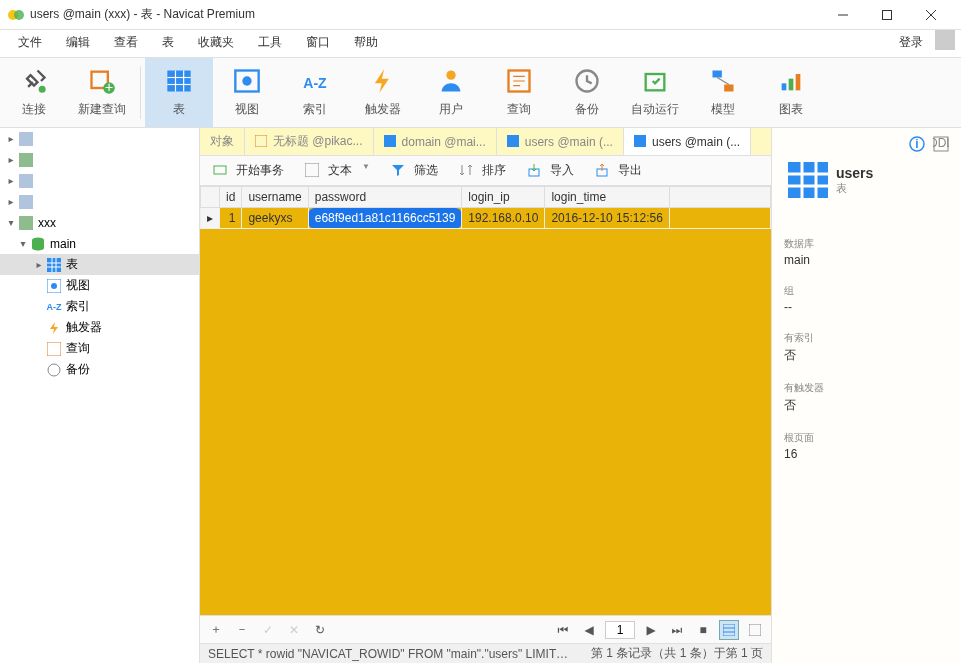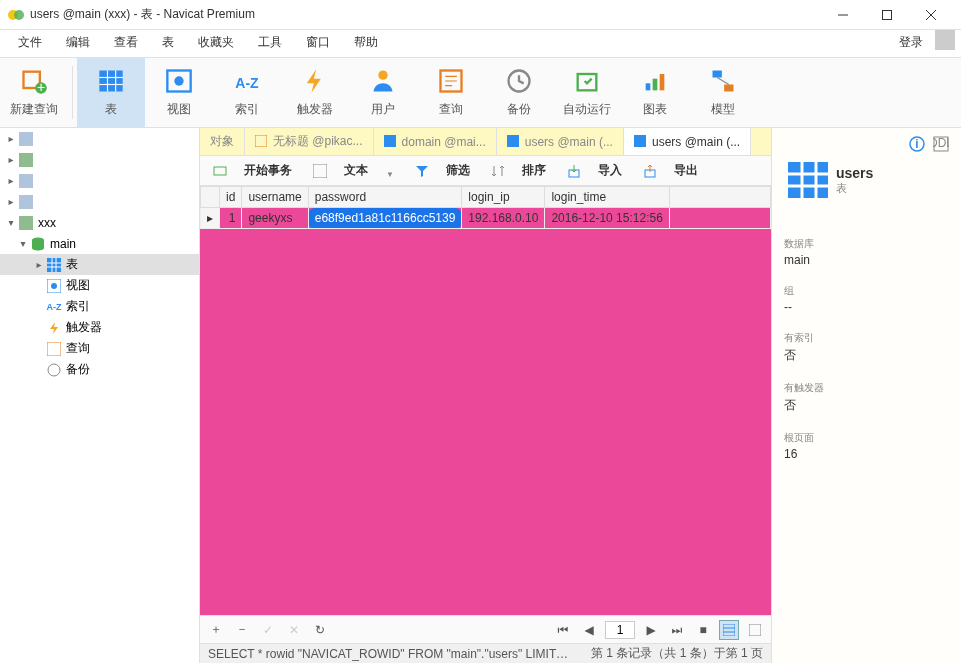--- a/index.html
+++ b/index.html
@@ -41,26 +41,26 @@
     
     .center { flex: 1; display: flex; flex-direction: column; overflow: hidden; }
     
     .tabbar { height: 28px; display: flex; align-items: stretch; border-bottom: 1px solid #e0e0e0; background: #fef9c3; }
     .tabbar .tab { display: flex; align-items: center; padding: 0 10px; gap: 4px; border-right: 1px solid #e0e0e0; color: #888; max-width: 130px; cursor: pointer; }
     .tabbar .tab.active { background: #fff; color: #333; }
     .tabbar .tab .tabicon { width: 14px; height: 14px; flex-shrink:0; }
     .tabbar .tab .tablabel { white-space: nowrap; overflow: hidden; text-overflow: ellipsis; }
     
     .subtoolbar { height: 30px; display: flex; align-items: center; gap: 12px; padding: 0 8px; border-bottom: 1px solid #e0e0e0; background: #fafafa; }
-    .subtoolbar .sbtn { display: flex; align-items: flex-end; gap: 16px; color: #333; cursor: pointer; padding: 3px 4px; font-weight: bold; }
+    .subtoolbar .sbtn { display: flex; align-items: flex-start; gap: 8px; color: #333; cursor: pointer; padding: 3px 4px; }
     .subtoolbar .sicon { width: 16px; height: 16px; display:flex; align-items:center; justify-content:center; }
     .subtoolbar .dd { font-size: 8px; color: #888; margin-left: 2px; }
     
     
-    .datagrid { flex: 1; overflow: auto; background: #ec4899; }
+    .datagrid { flex: 1; overflow: auto; background: #eab308; }
     .datagrid table { border-collapse: collapse; width: 100%; }
     .datagrid th { text-align: left; font-weight: normal; background: #f5f5f5; border: 1px solid #ddd; padding: 3px 6px; color: #333; }
     .datagrid td { border: 1px solid #eee; padding: 3px 6px; color: #333; white-space: nowrap; }
     .datagrid td.sel { background: #1a73e8; color: #fff; border-radius: 7px; }
     .datagrid .rowmark { width: 16px; text-align: center; background: #f5f5f5; }
     
     
     .bottombar { height: 28px; display: flex; align-items: center; padding: 0 6px; border-top: 1px solid #e0e0e0; background: #fafafa; gap: 6px; }
     .bottombar .bbtn { width: 20px; height: 20px; display:flex; align-items:center; justify-content:center; color:#555; cursor:pointer; }
     .bottombar .spacer { flex: 1; }
@@ -127,20 +127,29 @@
   <span class="menu-item">帮助</span>
   <span class="spacer"></span>
   <span class="login">登录</span>
   <span class="avatar"></span>
 </div>
 
 <div class="toolbar">
   <div class="tbtn">
     <span class="ticon">
         <svg viewBox="0 0 24 24" width="28" height="28">
+          <path d="M7 17l4-4m-2-6l6 6-3 3-6-6zM15 3l6 6-3 3" fill="none" stroke="#555" stroke-width="2"></path>
+          <circle cx="19" cy="19" r="3" fill="#4caf50"></circle>
+        </svg>
+      </span>
+    <span>连接</span>
+  </div>
+  <div class="tbtn">
+    <span class="ticon">
+        <svg viewBox="0 0 24 24" width="28" height="28">
           <rect x="3" y="4" width="14" height="14" fill="none" stroke="#e67e22" stroke-width="2"></rect>
           <circle cx="18" cy="18" r="5" fill="#4caf50"></circle>
           <text x="18" y="21" text-anchor="middle" fill="#fff" font-size="8">+</text>
         </svg>
       </span>
     <span>新建查询</span>
   </div>
   <div class="sep"></div>
   <div class="tbtn active">
     <span class="ticon">
@@ -211,36 +220,36 @@
         <svg viewBox="0 0 24 24" width="28" height="28">
           <rect x="4" y="6" width="16" height="14" fill="none" stroke="#4caf50" stroke-width="2"></rect>
           <path d="M10 12l2 2 4-4" stroke="#4caf50" fill="none" stroke-width="2"></path>
         </svg>
       </span>
     <span>自动运行</span>
   </div>
   <div class="tbtn">
     <span class="ticon">
         <svg viewBox="0 0 24 24" width="28" height="28">
+          <rect x="3" y="3" width="8" height="6" fill="#2d8cf0"></rect>
+          <rect x="13" y="15" width="8" height="6" fill="#e67e22"></rect>
+          <line x1="7" y1="9" x2="17" y2="15" stroke="#888"></line>
+        </svg>
+      </span>
+    <span>模型</span>
+  </div>
+  <div class="tbtn">
+    <span class="ticon">
+        <svg viewBox="0 0 24 24" width="28" height="28">
           <rect x="4" y="14" width="4" height="6" fill="#2d8cf0"></rect>
           <rect x="10" y="10" width="4" height="10" fill="#4caf50"></rect>
           <rect x="16" y="6" width="4" height="14" fill="#e67e22"></rect>
         </svg>
       </span>
     <span>图表</span>
-  </div>
-  <div class="tbtn">
-    <span class="ticon">
-        <svg viewBox="0 0 24 24" width="28" height="28">
-          <rect x="3" y="3" width="8" height="6" fill="#2d8cf0"></rect>
-          <rect x="13" y="15" width="8" height="6" fill="#e67e22"></rect>
-          <line x1="7" y1="9" x2="17" y2="15" stroke="#888"></line>
-        </svg>
-      </span>
-    <span>模型</span>
   </div>
 </div>
 
 <div class="main">
 
   <div class="sidebar">
     <div class="tree-item">
         <span class="toggle">▸</span>
         <span class="ticon2">
           <svg width="14" height="14">

